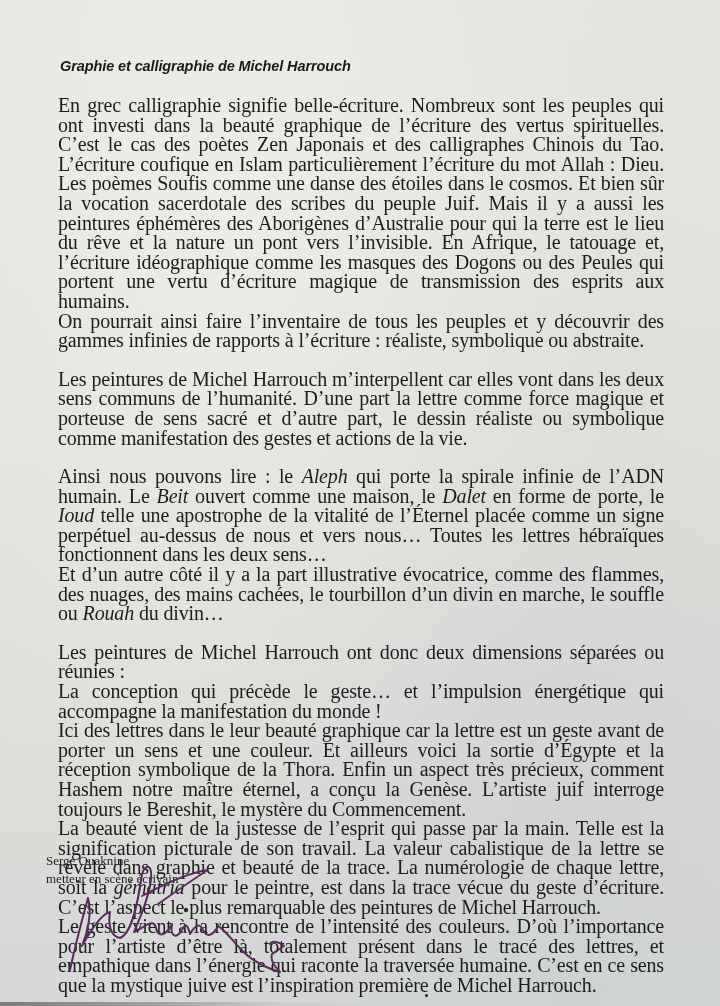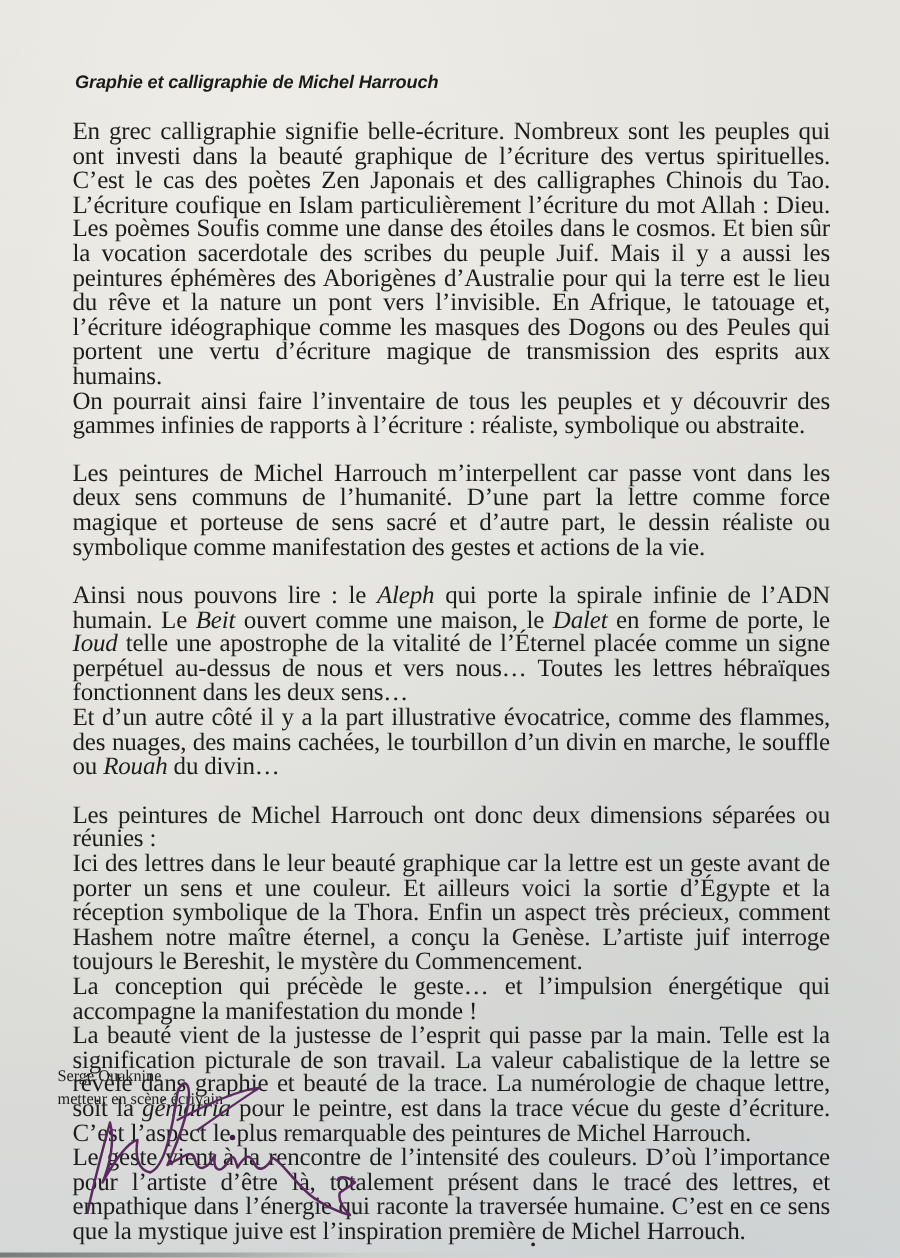--- a/index.html
+++ b/index.html
@@ -83,32 +83,32 @@
 
 <div class="page">
   <div class="content">
     <h1 class="title">Graphie et calligraphie de Michel Harrouch</h1>
 
     <p class="para">En grec calligraphie signifie belle-écriture. Nombreux sont les peuples qui ont investi dans la beauté graphique de l’écriture des vertus spirituelles. C’est le cas des poètes Zen Japonais et des calligraphes Chinois du Tao. L’écriture coufique en Islam particulièrement l’écriture du mot Allah : Dieu. Les poèmes Soufis comme une danse des étoiles dans le cosmos. Et bien sûr la vocation sacerdotale des scribes du peuple Juif.  Mais il y a aussi les peintures éphémères des Aborigènes d’Australie pour qui la terre est le lieu du rêve et la nature un pont vers l’invisible. En Afrique, le tatouage et, l’écriture idéographique comme les masques des Dogons ou des Peules qui portent une vertu d’écriture magique de transmission des esprits aux humains.</p>
     <p class="para">On pourrait ainsi faire l’inventaire de tous les peuples et y découvrir des gammes infinies de rapports à l’écriture : réaliste, symbolique ou abstraite.</p>
 
     <div class="gap"></div>
 
-    <p class="para">Les peintures de Michel Harrouch m’interpellent car passe vont dans les deux sens communs de l’humanité. D’une part la lettre comme force magique et porteuse de sens sacré et d’autre part, le dessin réaliste ou symbolique comme manifestation des gestes et actions de la vie.</p>
+    <p class="para">Les peintures de Michel Harrouch m’interpellent car elles vont dans les deux sens communs de l’humanité. D’une part la lettre comme force magique et porteuse de sens sacré et d’autre part, le dessin réaliste ou symbolique comme manifestation des gestes et actions de la vie.</p>
 
     <div class="gap"></div>
 
     <p class="para"><span>Ainsi nous pouvons lire : le </span><em>Aleph</em><span> qui porte la spirale infinie de l’ADN humain. Le </span><em>Beit</em><span> ouvert comme une maison, le </span><em>Dalet</em><span> en forme de porte, le </span><em>Ioud</em><span> telle une apostrophe de la vitalité de l’Éternel placée comme un signe perpétuel au-dessus de nous et vers nous… Toutes les lettres hébraïques fonctionnent  dans les deux sens…</span></p>
     <p class="para"><span>Et d’un autre côté il y a la part illustrative évocatrice, comme des flammes, des nuages, des mains cachées, le tourbillon d’un divin en marche, le souffle ou </span><em>Rouah</em><span>  du divin…</span></p>
 
     <div class="gap"></div>
 
     <p class="para">Les peintures de Michel Harrouch ont donc deux dimensions séparées ou réunies :</p>
+    <p class="para">La conception qui précède le geste… et l’impulsion énergétique qui accompagne la manifestation du monde !</p>
     <p class="para">Ici des lettres dans le leur beauté graphique car la lettre est un geste avant de porter un sens et une couleur. Et ailleurs voici la sortie d’Égypte et la réception symbolique de la Thora. Enfin un aspect très précieux, comment Hashem notre maître éternel, a conçu la Genèse. L’artiste juif interroge toujours le Bereshit, le mystère du Commencement.</p>
-    <p class="para">La conception qui précède le geste… et l’impulsion énergétique qui accompagne la manifestation du monde !</p>
     <p class="para"><span>La beauté vient de la justesse de l’esprit qui passe par la main. Telle est la signification picturale de son travail. La valeur cabalistique de la lettre se révèle dans graphie et  beauté de la trace. La numérologie de chaque lettre, soit la </span><em>gématria</em><span> pour le peintre, est dans la trace vécue du geste d’écriture. C’est l’aspect le plus remarquable des peintures de Michel Harrouch.</span></p>
     <p class="para">Le geste vient à la rencontre de l’intensité des couleurs. D’où l’importance pour l’artiste d’être là, totalement présent dans le tracé des lettres, et empathique  dans l’énergie qui raconte la traversée humaine. C’est en ce sens que la mystique juive est l’inspiration première de Michel Harrouch.</p>
   </div>
 
   <div class="signature-block">
     <div>Serge Ouaknine</div>
     <div>metteur  en scène écrivain</div>
   </div>
 
   <svg class="sig-svg" width="250" height="120" viewBox="0 0 250 120">

